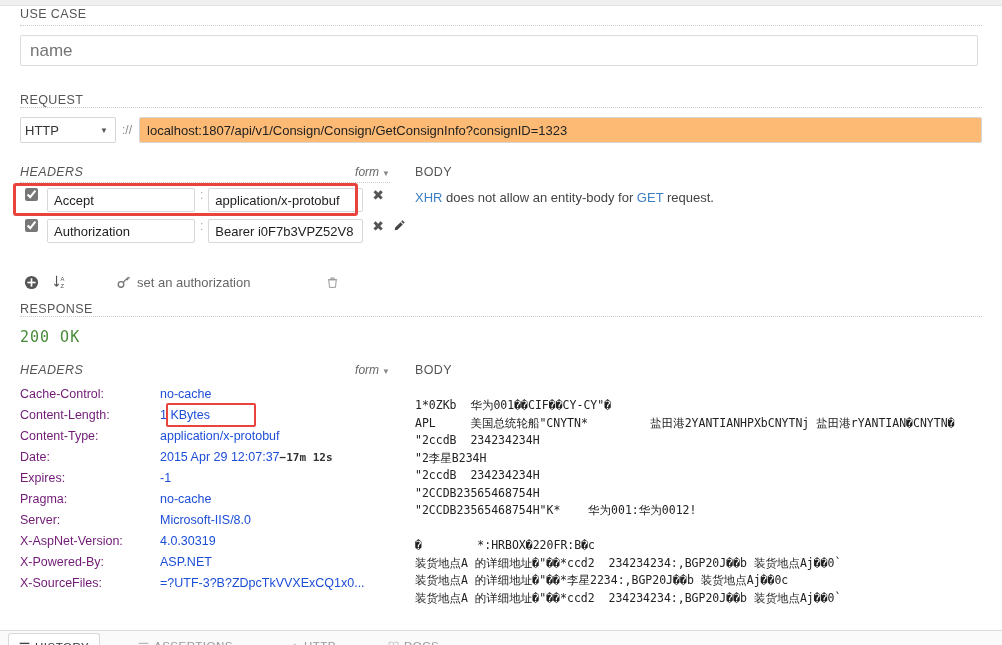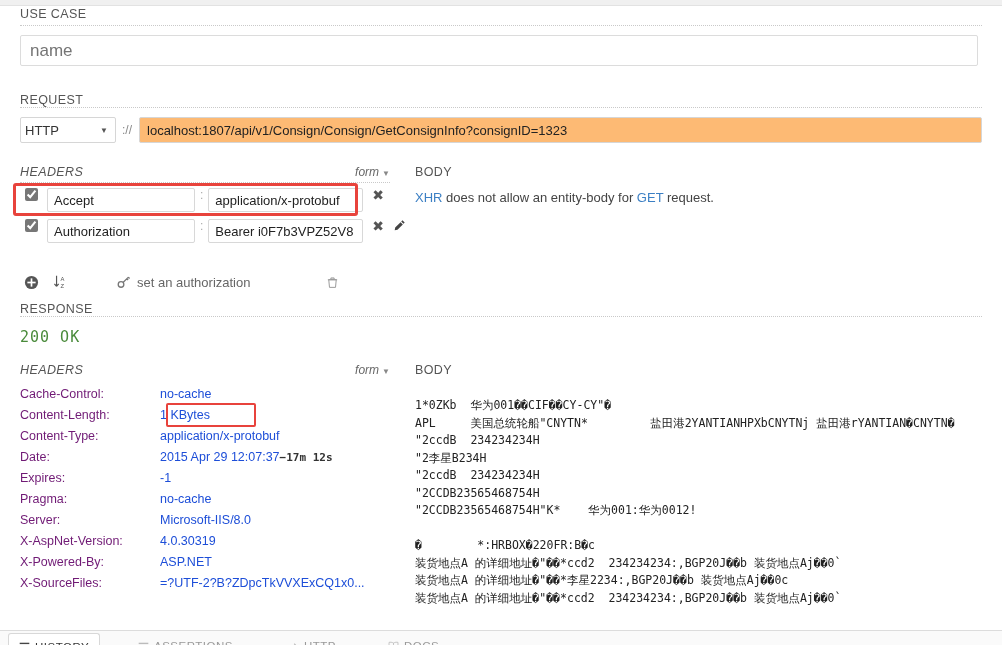--- a/index.html
+++ b/index.html
@@ -257,21 +257,21 @@
       <div class="kvrow">
         <span class="kvkey">X-AspNet-Version:</span>
         <span class="kvval">4.0.30319</span>
       </div>
       <div class="kvrow">
         <span class="kvkey">X-Powered-By:</span>
         <span class="kvval">ASP.NET</span>
       </div>
       <div class="kvrow">
         <span class="kvkey">X-SourceFiles:</span>
-        <span class="kvval">=?UTF-2?B?ZDpcTkVVXExCQ1x0...</span>
+        <span class="kvval">=?UTF-3?B?ZDpcTkVVXExCQ1x0...</span>
       </div>
     </div>
   <div id="hl-clen"></div>
 </div>
 
 <div id="resp-body">
   <div class="sect-label">BODY</div>
   <div class="rb-lines" id="rb-lines"><div>1*0ZKb  华为001��CIF��CY-CY"�</div><div>APL     美国总统轮船"CNYTN*         盐田港2YANTIANHPXbCNYTNj 盐田港rYANTIAN�CNYTN�</div><div>"2ccdB  234234234H</div><div>"2李星B234H</div><div>"2ccdB  234234234H</div><div>"2CCDB23565468754H</div><div>"2CCDB23565468754H"K*    华为001:华为0012!</div><div class="rb-gap">&nbsp;</div><div>�        *:HRBOX�220FR:B�c</div><div>装货地点A 的详细地址�"��*ccd2  234234234:,BGP20J��b 装货地点Aj��0`</div><div>装货地点A 的详细地址�"��*李星2234:,BGP20J��b 装货地点Aj��0c</div><div>装货地点A 的详细地址�"��*ccd2  234234234:,BGP20J��b 装货地点Aj��0`</div></div>
 </div>
 

